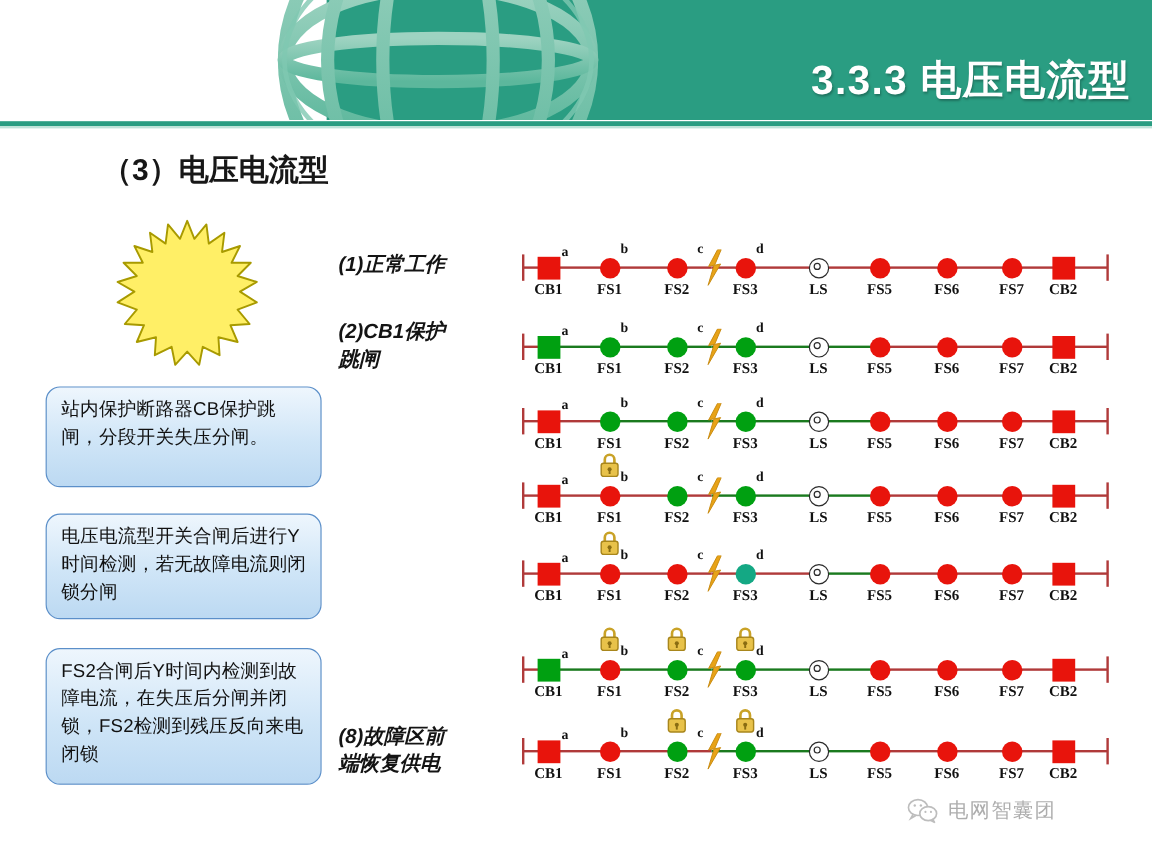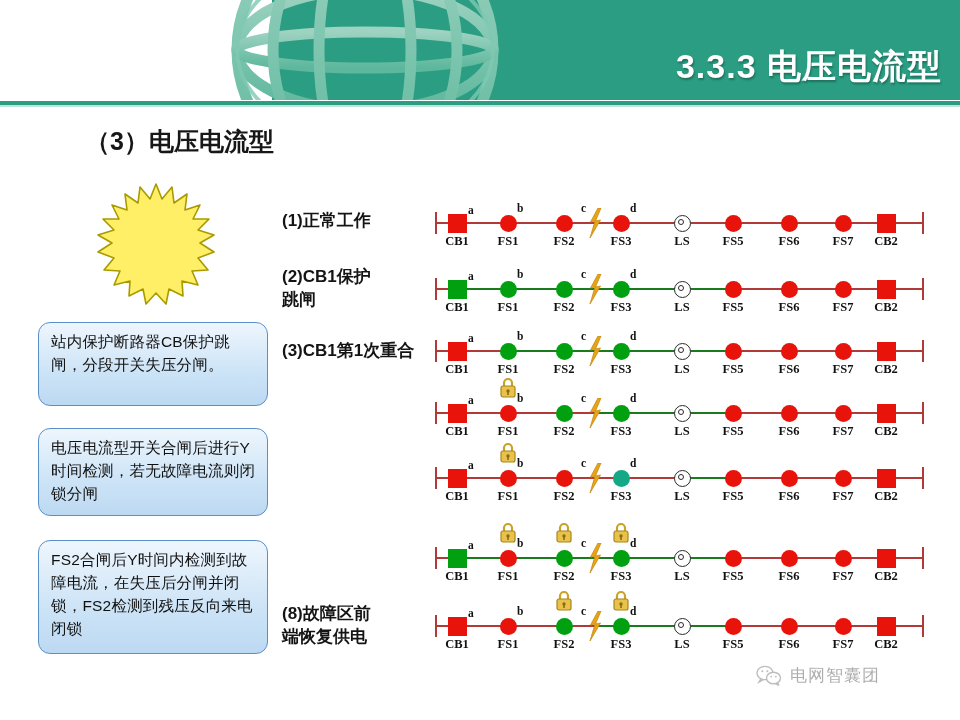--- a/index.html
+++ b/index.html
@@ -85,20 +85,21 @@
   .diagram{
     position:absolute;left:0;top:0;width:960px;height:720px;
     pointer-events:none;
   }
   .row-label{
     position:absolute;
     font-size:17px;font-weight:bold;color:#141414;
     line-height:23px;
     white-space:pre-line;
     letter-spacing:0px;
+    font-style:italic;
   }
   .seg{position:absolute;height:2px;top:0;}
   .endbar{position:absolute;width:2px;height:22px;background:#b03a3a;}
 
   .node{position:absolute;}
   .sq{width:19px;height:19px;}
   .ci{width:17px;height:17px;border-radius:50%;}
   .ls{
     width:17px;height:17px;border-radius:50%;
     background:#fff;border:1.6px solid #2b2b2b;
@@ -251,21 +252,20 @@
     <div class="node ci" style="left: 780.5px; top: 280.5px; background: rgb(232, 20, 12);"></div>
     <div class="nlabel" style="left: 772px; top: 300px; width: 34px; text-align: center;">FS6</div>
     <div class="node ci" style="left: 834.5px; top: 280.5px; background: rgb(232, 20, 12);"></div>
     <div class="nlabel" style="left: 826px; top: 300px; width: 34px; text-align: center;">FS7</div>
     <div class="node sq" style="left: 876.5px; top: 279.5px; background: rgb(232, 20, 12);"></div>
     <div class="nlabel" style="left: 869px; top: 300px; width: 34px; text-align: center;">CB2</div>
     <div class="plabel" style="left: 468px; top: 270px;">a</div>
     <div class="plabel" style="left: 517px; top: 268px;">b</div>
     <div class="plabel" style="left: 581px; top: 268px;">c</div>
     <div class="plabel" style="left: 630px; top: 268px;">d</div>
-    <div class="row-label" style="left: 282px; top: 339px;">(3)CB1第1次重合</div>
     <div class="seg" style="left: 436px; top: 350px; width: 21px; background: rgb(176, 58, 58);"></div>
     <div class="seg" style="left: 457px; top: 350px; width: 51px; background: rgb(176, 58, 58);"></div>
     <div class="seg" style="left: 508px; top: 350px; width: 85px; background: rgb(26, 122, 30);"></div>
     <div class="seg" style="left: 593px; top: 350px; width: 28px; background: rgb(26, 122, 30);"></div>
     <div class="seg" style="left: 621px; top: 350px; width: 61px; background: rgb(26, 122, 30);"></div>
     <div class="seg" style="left: 682px; top: 350px; width: 51px; background: rgb(26, 122, 30);"></div>
     <div class="seg" style="left: 733px; top: 350px; width: 56px; background: rgb(176, 58, 58);"></div>
     <div class="seg" style="left: 789px; top: 350px; width: 54px; background: rgb(176, 58, 58);"></div>
     <div class="seg" style="left: 843px; top: 350px; width: 43px; background: rgb(176, 58, 58);"></div>
     <div class="seg" style="left: 886px; top: 350px; width: 37px; background: rgb(176, 58, 58);"></div>

